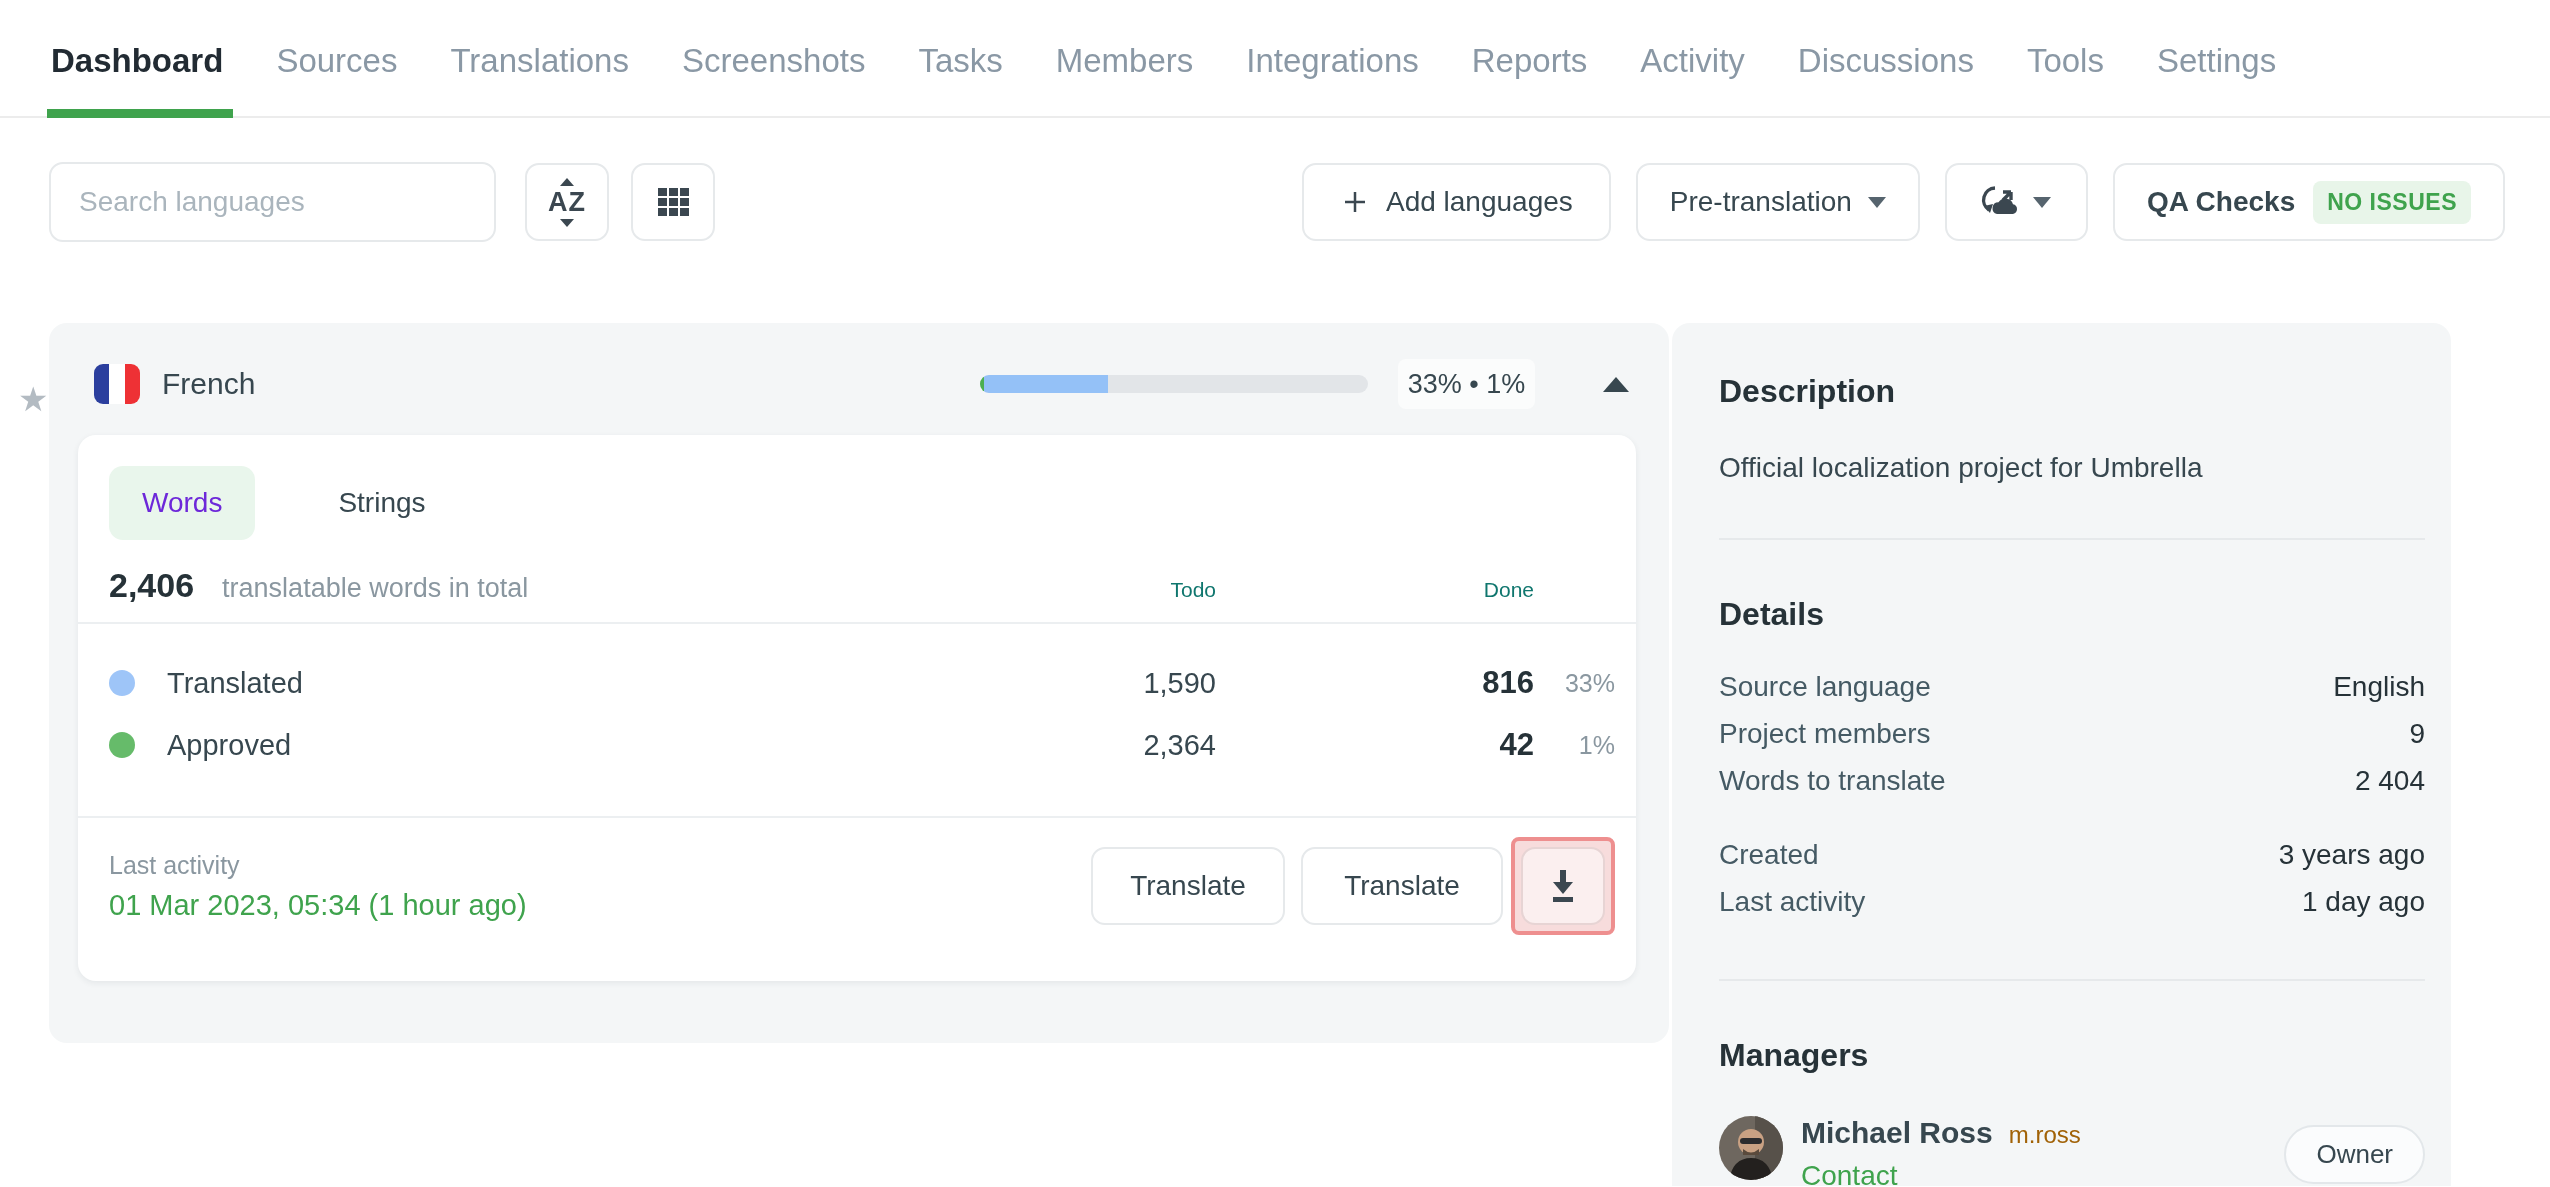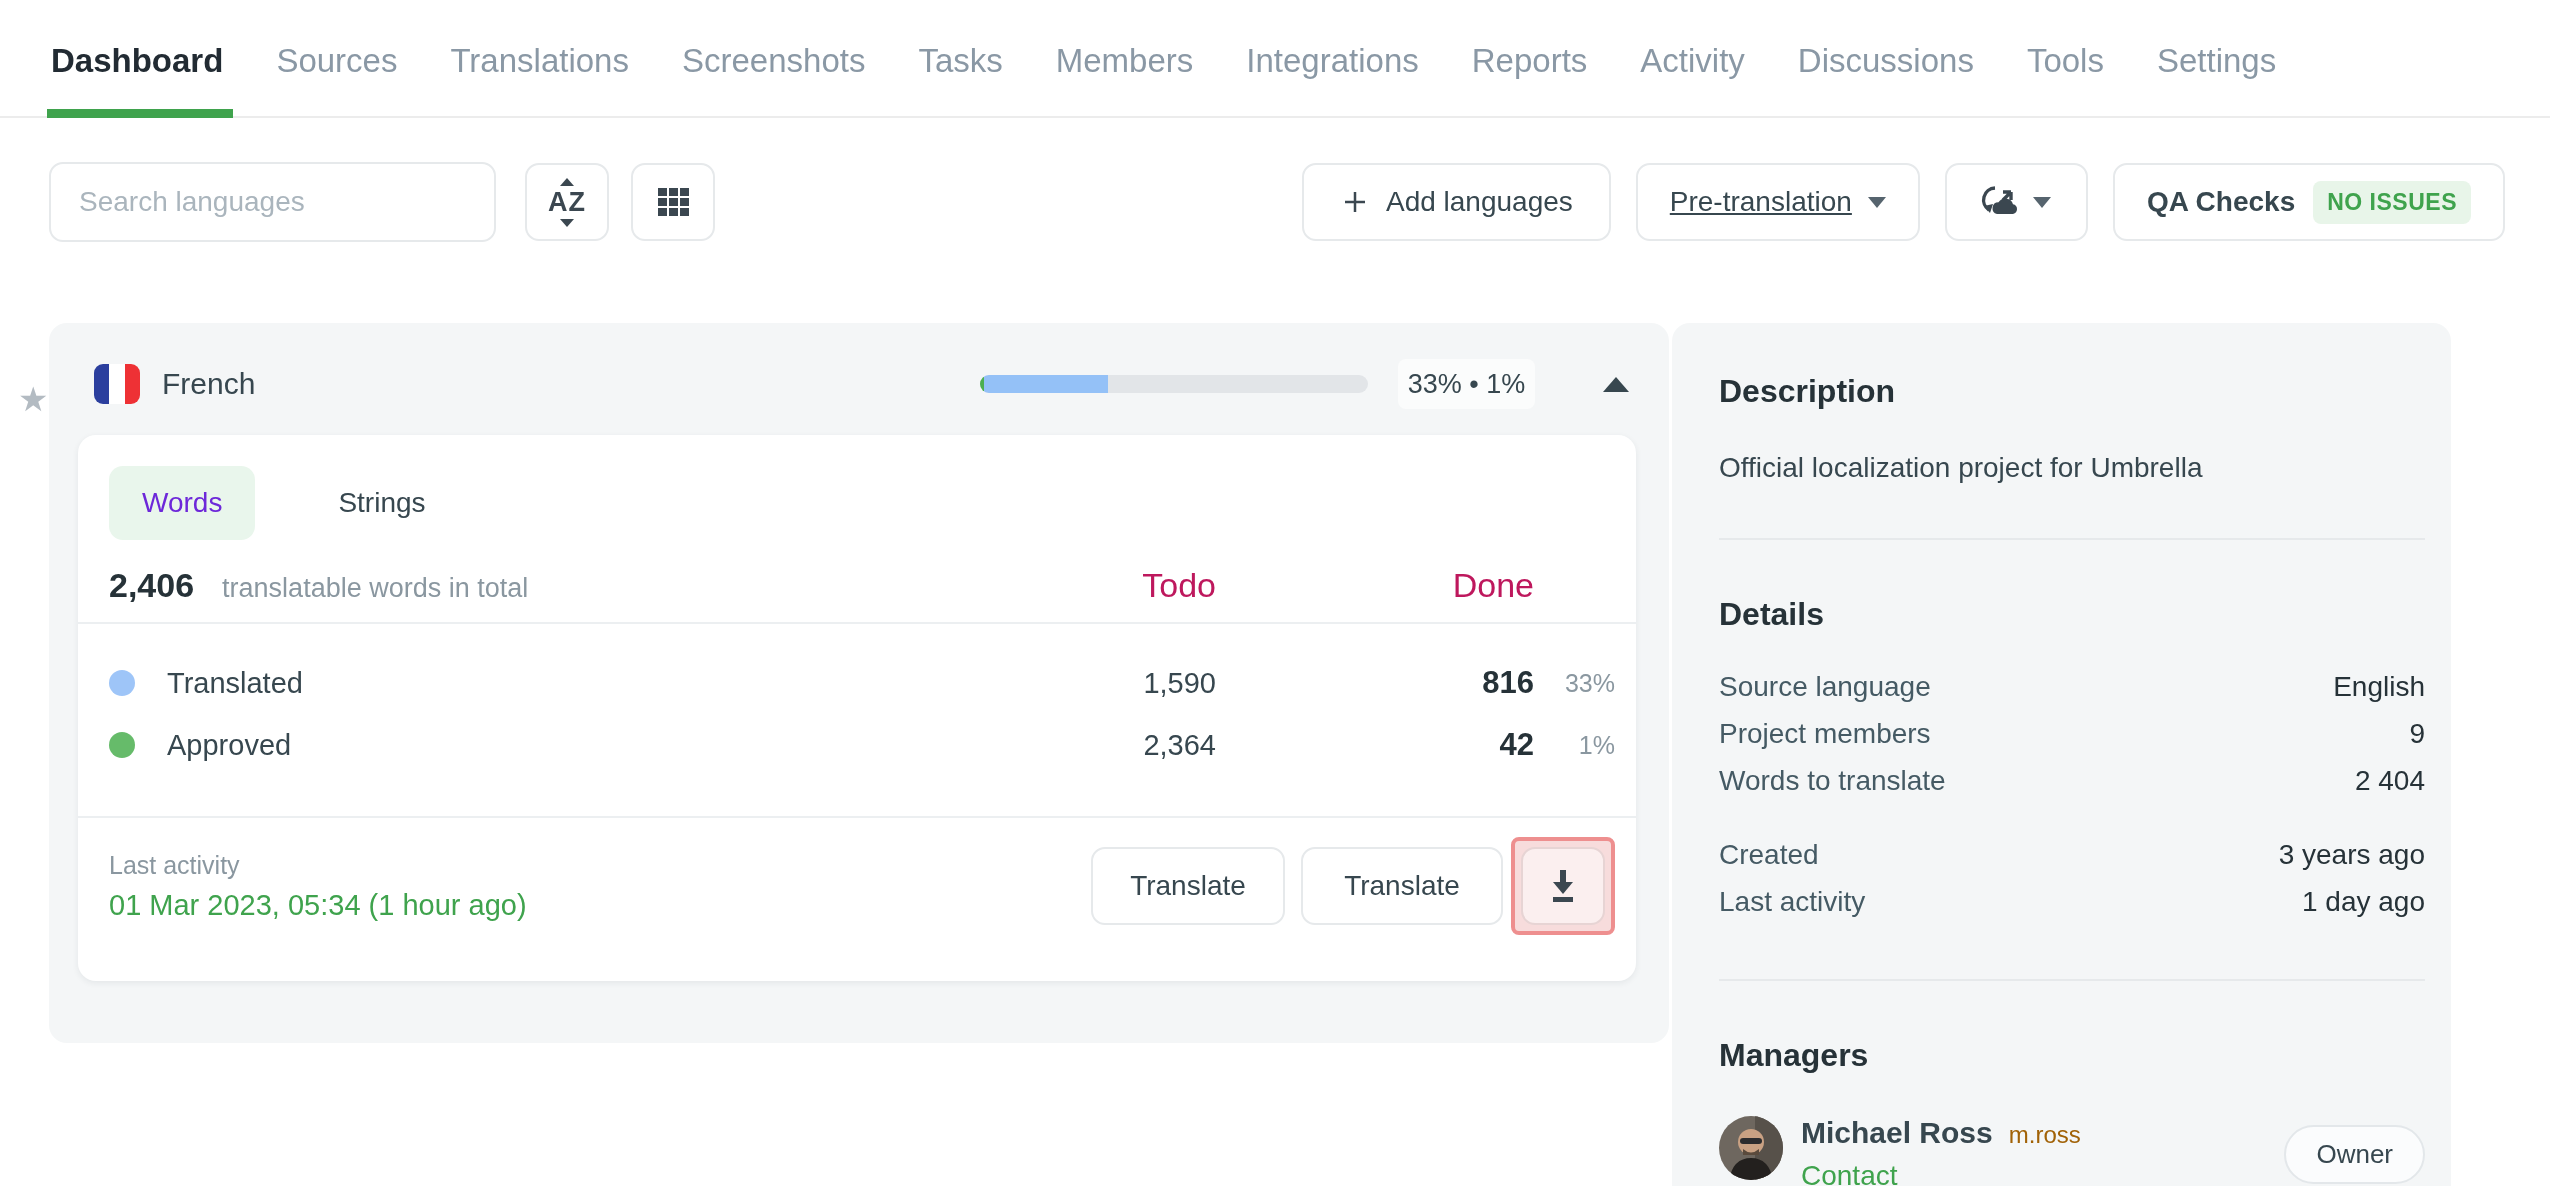--- a/index.html
+++ b/index.html
@@ -17,21 +17,21 @@
   .search-box { width:447px; height:80px; border:2px solid #e6e9eb; border-radius:14px; padding:0 28px;
                 font-size:28px; color:#37474f; background:#fff; font-family:inherit; }
   .search-box::placeholder { color:#aab5bd; }
   .btn { display:flex; align-items:center; justify-content:center; gap:16px; height:78px;
          background:#fff; border:2px solid #e6e9eb; border-radius:14px; font-size:28px; color:#37474f; cursor:pointer; }
   .icon-btn { width:84px; }
   .tool-sort { margin-left:29px; }
   .tool-grid { margin-left:22px; }
   .right-tools { margin-left:auto; display:flex; align-items:center; gap:25px; }
   .btn-add { padding:0 36px; }
-  .btn-pre { padding:0 32px;text-decoration:underline; }
+  .btn-pre { padding:0 32px; }
   .btn-sync { width:143px; gap:12px; }
   .btn-qa { padding:0 32px; gap:18px; font-weight:bold; }
   .qa-badge { background:#e8f5e9; color:#3fa34d; font-size:23px; font-weight:bold; letter-spacing:.5px;
               padding:8px 14px; border-radius:8px; }
   .btn-editor { background:#3fa34d; border:none; color:#fff; font-weight:bold; font-size:29px;
                 border-radius:10px; padding:0 34px; height:80px; display:flex; align-items:center; gap:20px; cursor:pointer; }
 
   
   .sort-icon { display:flex; flex-direction:column; align-items:center; line-height:1; }
   .sort-icon .letters { font-size:27px; font-weight:bold; color:#3b4750; letter-spacing:1px; }
@@ -65,21 +65,21 @@
   .tabs-row { display:flex; align-items:center; gap:50px; padding:31px 0 0 31px; }
   .pill-tab { height:74px; padding:0 33px; display:flex; align-items:center; border-radius:14px; font-size:28px; color:#37474f; cursor:pointer; }
   .pill-tab.active { background:#e9f6ec; color:#6d28d9; }
   .summary-row { display:flex; align-items:baseline; padding:26px 21px 17px 31px; }
   .col-name { flex:1; display:flex; align-items:baseline; gap:28px; }
   .total-num { font-size:34px; font-weight:bold; color:#263238; }
   .total-label { font-size:27px; color:#8a97a0; }
   .col-todo { width:300px; text-align:right; }
   .col-done { width:318px; text-align:right; }
   .col-pct  { width:81px; text-align:right; }
-  .col-head { font-size:34px; color:#be185d; }
+  .col-head { font-size:21px; color:#0f766e; }
   .divider { height:2px; background:#eceff1; }
   .rows { padding-top:28px; padding-bottom:40px; }
   .data-row { display:flex; align-items:center; height:62px; padding:0 21px 0 31px; font-size:29px; }
   .dot { width:26px; height:26px; border-radius:50%; }
   .dot-translated { background:#9ec5f8; } .dot-approved { background:#66bb6a; }
   .row-label { margin-left:32px; color:#37474f; }
   .val-todo { width:300px; margin-left:auto; text-align:right; color:#37474f; }
   .val-done { width:318px; text-align:right; font-weight:bold; font-size:31px; color:#263238; }
   .val-pct  { width:81px; text-align:right; font-size:25px; color:#8a97a0; }
   .card-foot { display:flex; align-items:center; padding:0 21px 0 31px; height:136px; }

